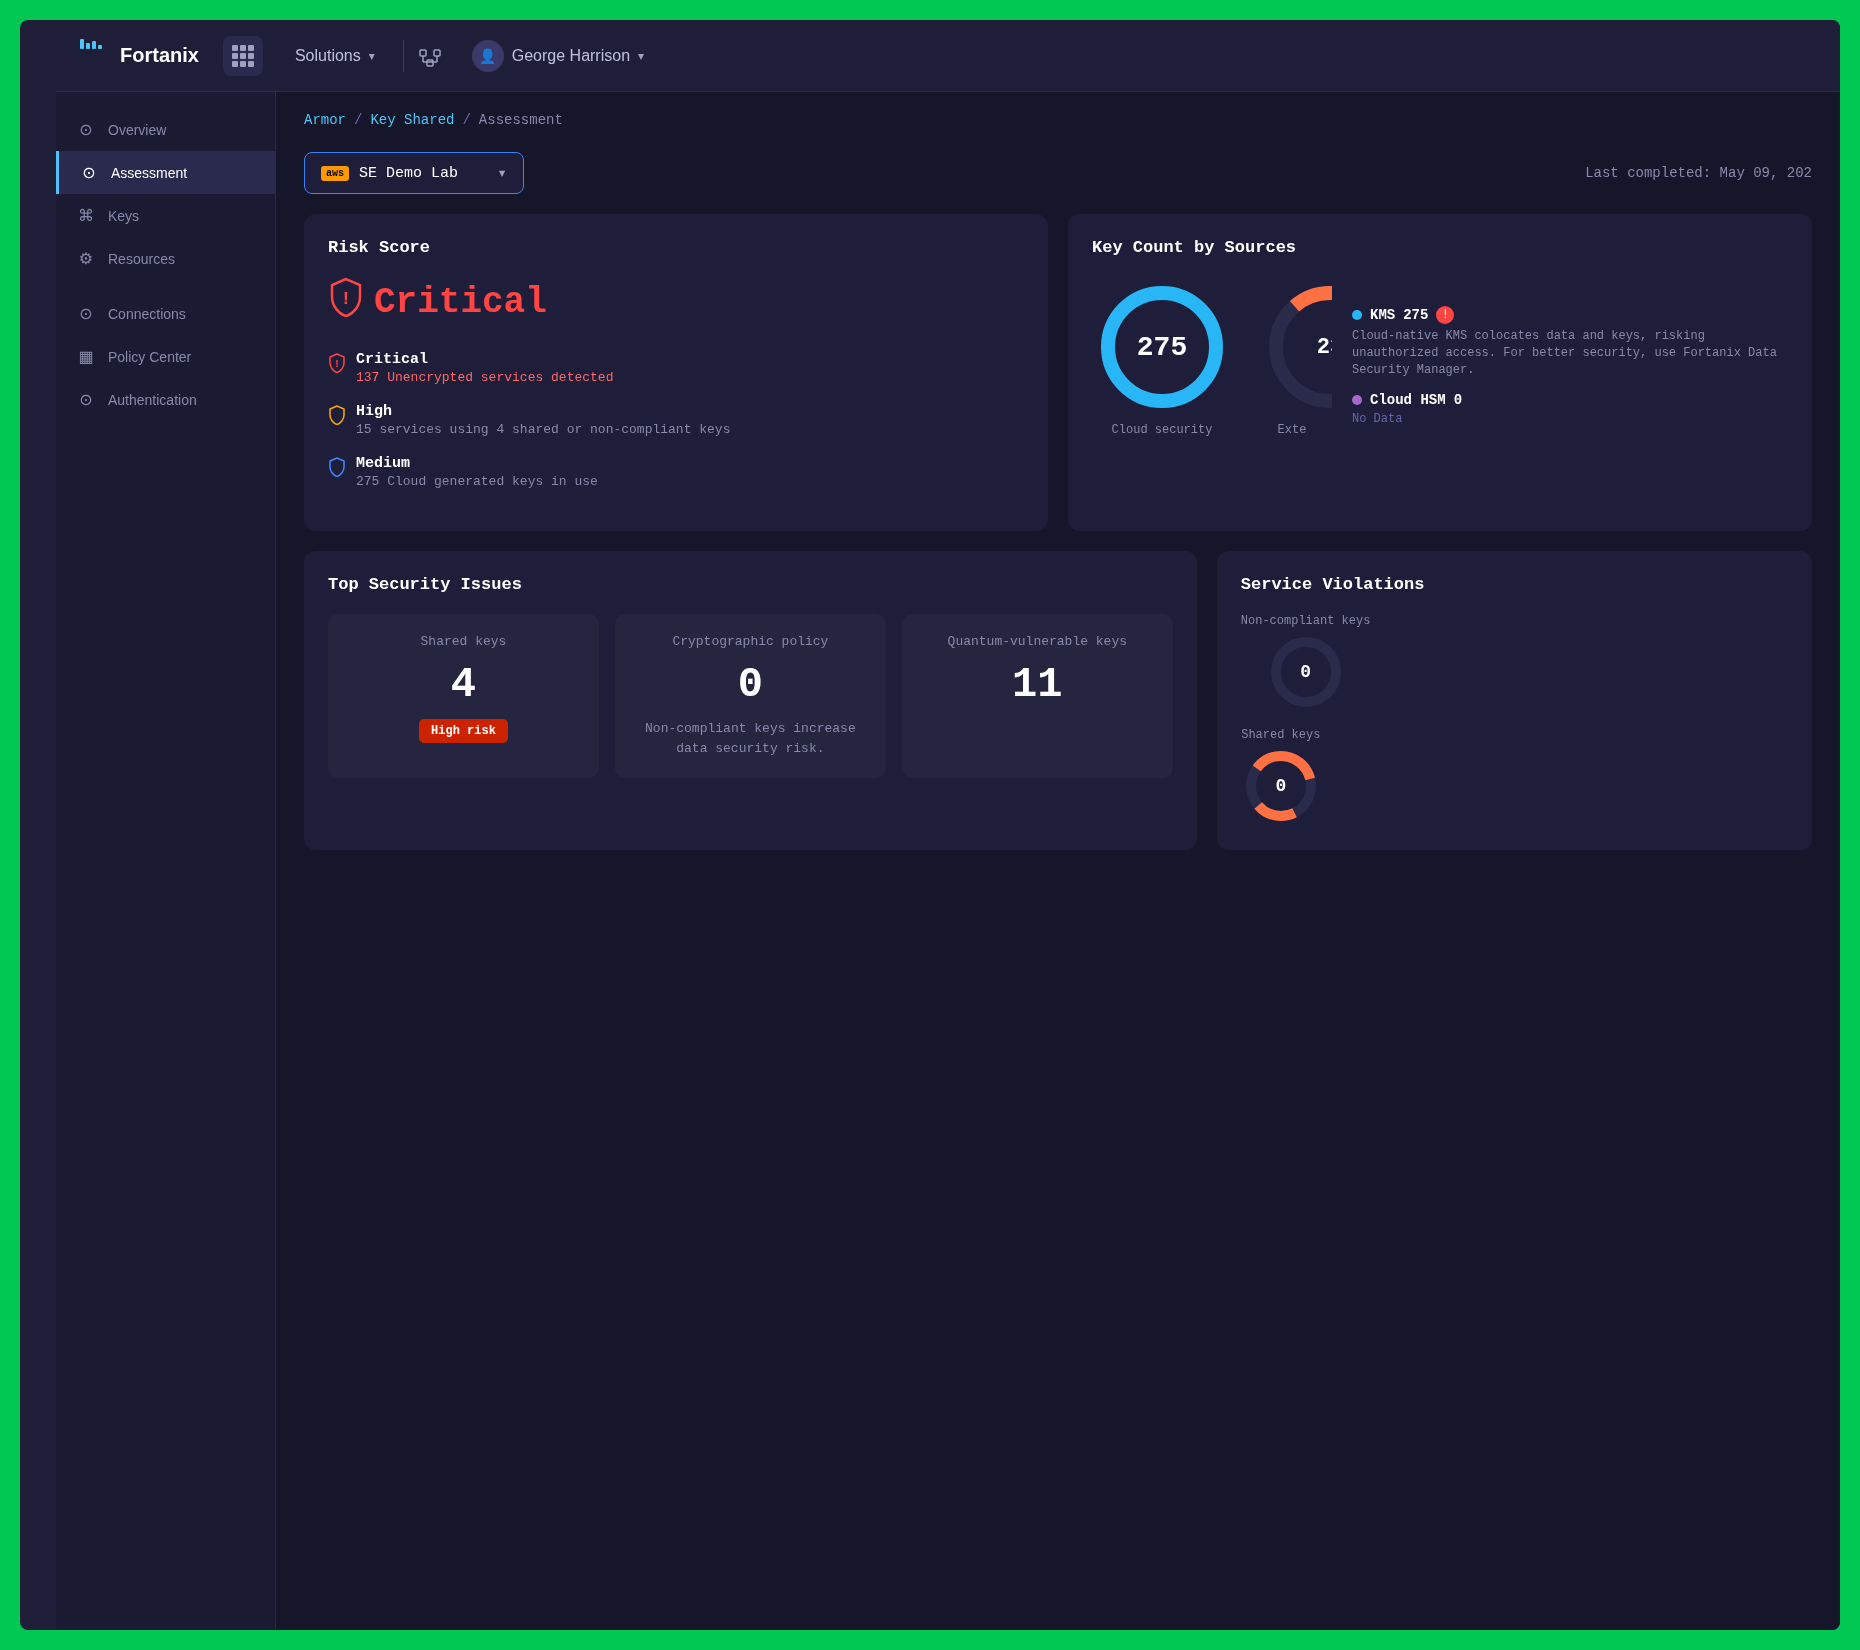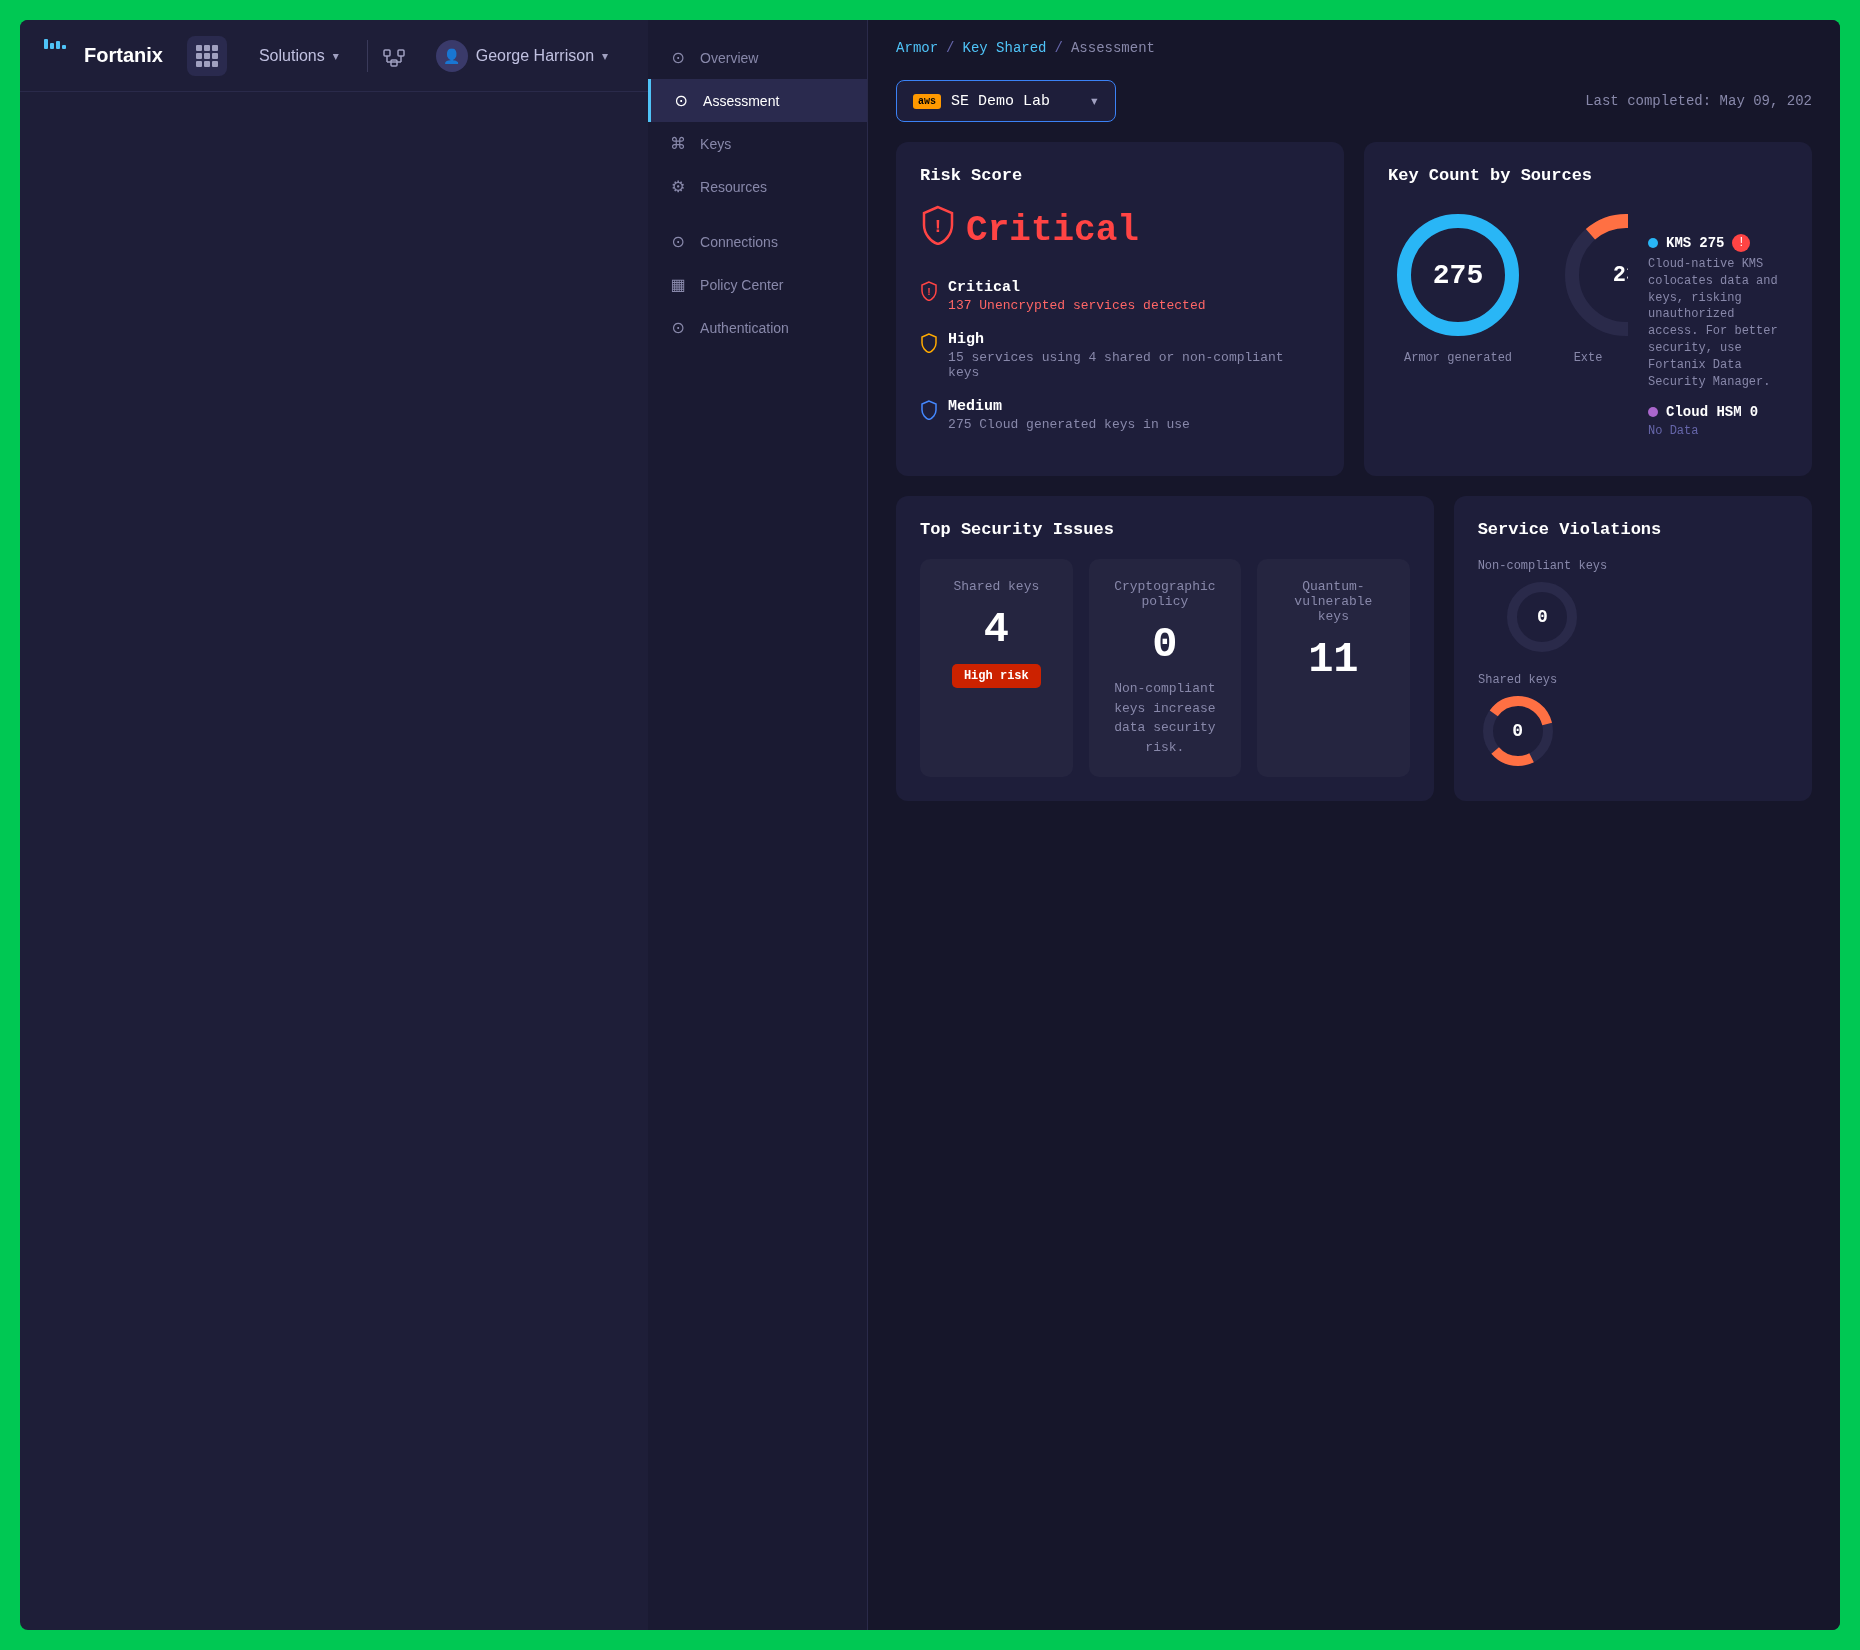--- a/index.html
+++ b/index.html
@@ -17,22 +17,24 @@
       height: 1650px;
       background: #00c853;
       padding: 20px;
       display: flex;
     }
 
     .app-container {
       flex: 1;
       background: #1e1e38;
       display: flex;
+      flex-direction: column;
       border-radius: 8px;
       overflow: hidden;
+      padding-left: 36px;
     }
 
     
     .navbar {
       height: 72px;
       background: #1e1e38;
       display: flex;
       align-items: center;
       padding: 0 24px;
       border-bottom: 1px solid #2a2a4a;
@@ -667,21 +669,21 @@
               <div style="display:flex;flex-direction:column;align-items:center;">
                 <div class="donut-container">
                   <svg class="donut-svg" viewBox="0 0 140 140">
                     <circle cx="70" cy="70" r="54" fill="none" stroke="#2a2a4a" stroke-width="14"></circle>
                     <circle cx="70" cy="70" r="54" fill="none" stroke="#29b6f6" stroke-width="14" stroke-dasharray="339.3" stroke-dashoffset="0" transform="rotate(-90 70 70)"></circle>
                   </svg>
                   <div class="donut-center">
                     <div class="donut-number">275</div>
                   </div>
                 </div>
-                <div class="donut-label">Armor generated</div>
+                <div class="donut-label">Cloud security</div>
               </div>
 
               <div style="display:flex;flex-direction:column;align-items:center;overflow:hidden;width:80px;">
                 <div style="position:relative;width:140px;height:140px;left:38px;">
                   <svg width="140" height="140" viewBox="0 0 140 140">
                     <circle cx="70" cy="70" r="54" fill="none" stroke="#2a2a4a" stroke-width="14"></circle>
                     <circle cx="70" cy="70" r="54" fill="none" stroke="#ff7043" stroke-width="14" stroke-dasharray="200" stroke-dashoffset="100" transform="rotate(-90 70 70)"></circle>
                   </svg>
                   <div style="position:absolute;top:50%;left:50%;transform:translate(-50%,-50%);font-size:22px;font-weight:700;color:#fff;">23</div>
                 </div>

